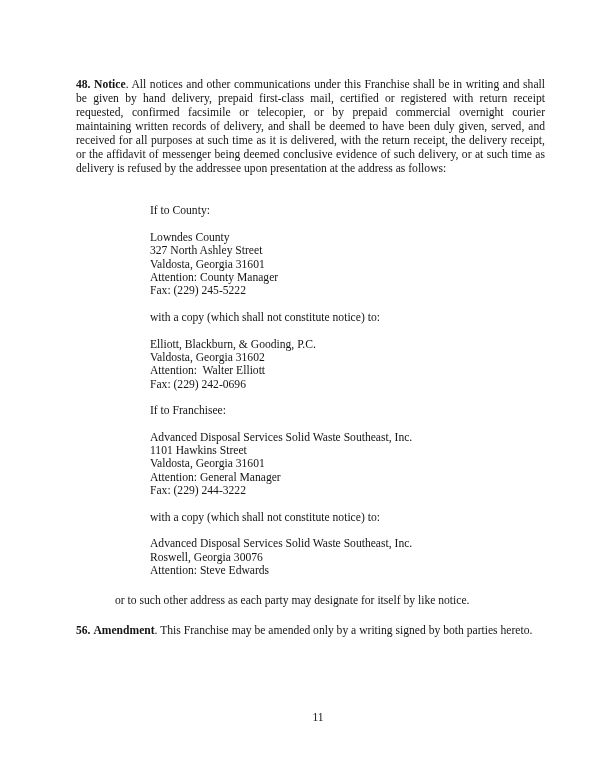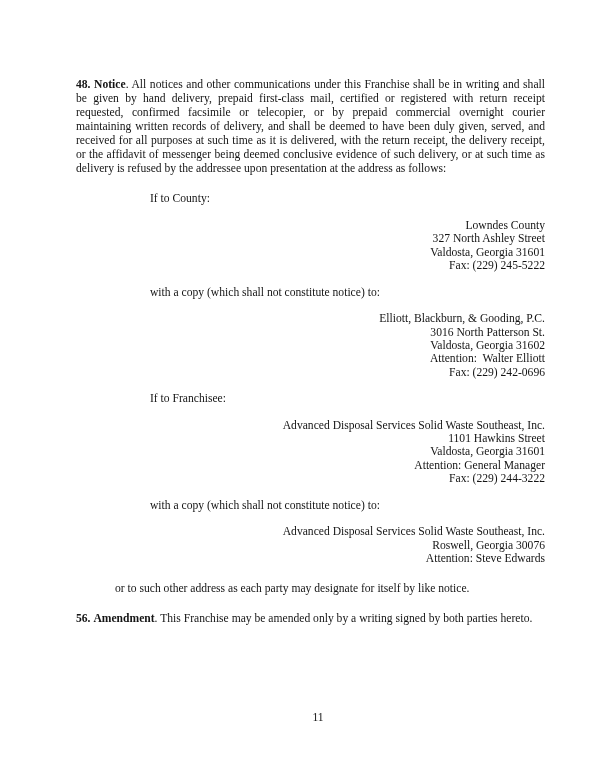--- a/index.html
+++ b/index.html
@@ -39,21 +39,21 @@
 
   .body-para.lead {
     text-align: justify;
   }
 
   .lead-num {
     font-weight: bold;
   }
 
   .addr-zone {
-    margin-top: 16px;
+    margin-top: 28px;
     padding-left: 74px;
   }
 
   .addr-intro {
     font-size: 11.6px;
     line-height: 13.3px;
     margin: 0;
     white-space: pre;
     color: #141414;
   }
@@ -61,21 +61,20 @@
   .addr-block {
     margin: 0;
     font-size: 11.6px;
     line-height: 13.35px;
     color: #141414;
   }
 
   .addr-line {
     margin: 0;
     white-space: pre;
-    text-align: right;
   }
 
   .gap-sm {
     height: 13.3px;
   }
 
   .gap-md {
     height: 13.3px;
   }
 
@@ -110,29 +109,29 @@
     <p class="body-para lead"><span class="lead-num">48.</span> <span class="lead-num">Notice</span><span>. All notices and other communications under this Franchise shall be in writing and shall be given by hand delivery, prepaid first-class mail, certified or registered with return receipt requested, confirmed facsimile or telecopier, or by prepaid commercial overnight courier maintaining written records of delivery, and shall be deemed to have been duly given, served, and received for all purposes at such time as it is delivered, with the return receipt, the delivery receipt, or the affidavit of messenger being deemed conclusive evidence of such delivery, or at such time as delivery is refused by the addressee upon presentation at the address as follows:</span></p>
 
     <div class="addr-zone">
 
       <p class="addr-intro">If to County:</p>
       <div class="gap-sm"></div>
       <div class="addr-block">
         <div class="addr-line">Lowndes County</div>
         <div class="addr-line">327 North Ashley Street</div>
         <div class="addr-line">Valdosta, Georgia 31601</div>
+        <div class="addr-line">Attention: County Manager</div>
         <div class="addr-line">Fax: (229) 245-5222</div>
       </div>
 
       <div class="gap-md"></div>
       <p class="addr-intro">with a copy (which shall not constitute notice) to:</p>
       <div class="gap-sm"></div>
       <div class="addr-block">
         <div class="addr-line">Elliott, Blackburn, &amp; Gooding, P.C.</div>
-        <div class="addr-line">3016 North Patterson St.</div>
         <div class="addr-line">Valdosta, Georgia 31602</div>
         <div class="addr-line">Attention:  Walter Elliott</div>
         <div class="addr-line">Fax: (229) 242-0696</div>
       </div>
 
       <div class="gap-md"></div>
       <p class="addr-intro">If to Franchisee:</p>
       <div class="gap-sm"></div>
       <div class="addr-block">
         <div class="addr-line">Advanced Disposal Services Solid Waste Southeast, Inc.</div>

